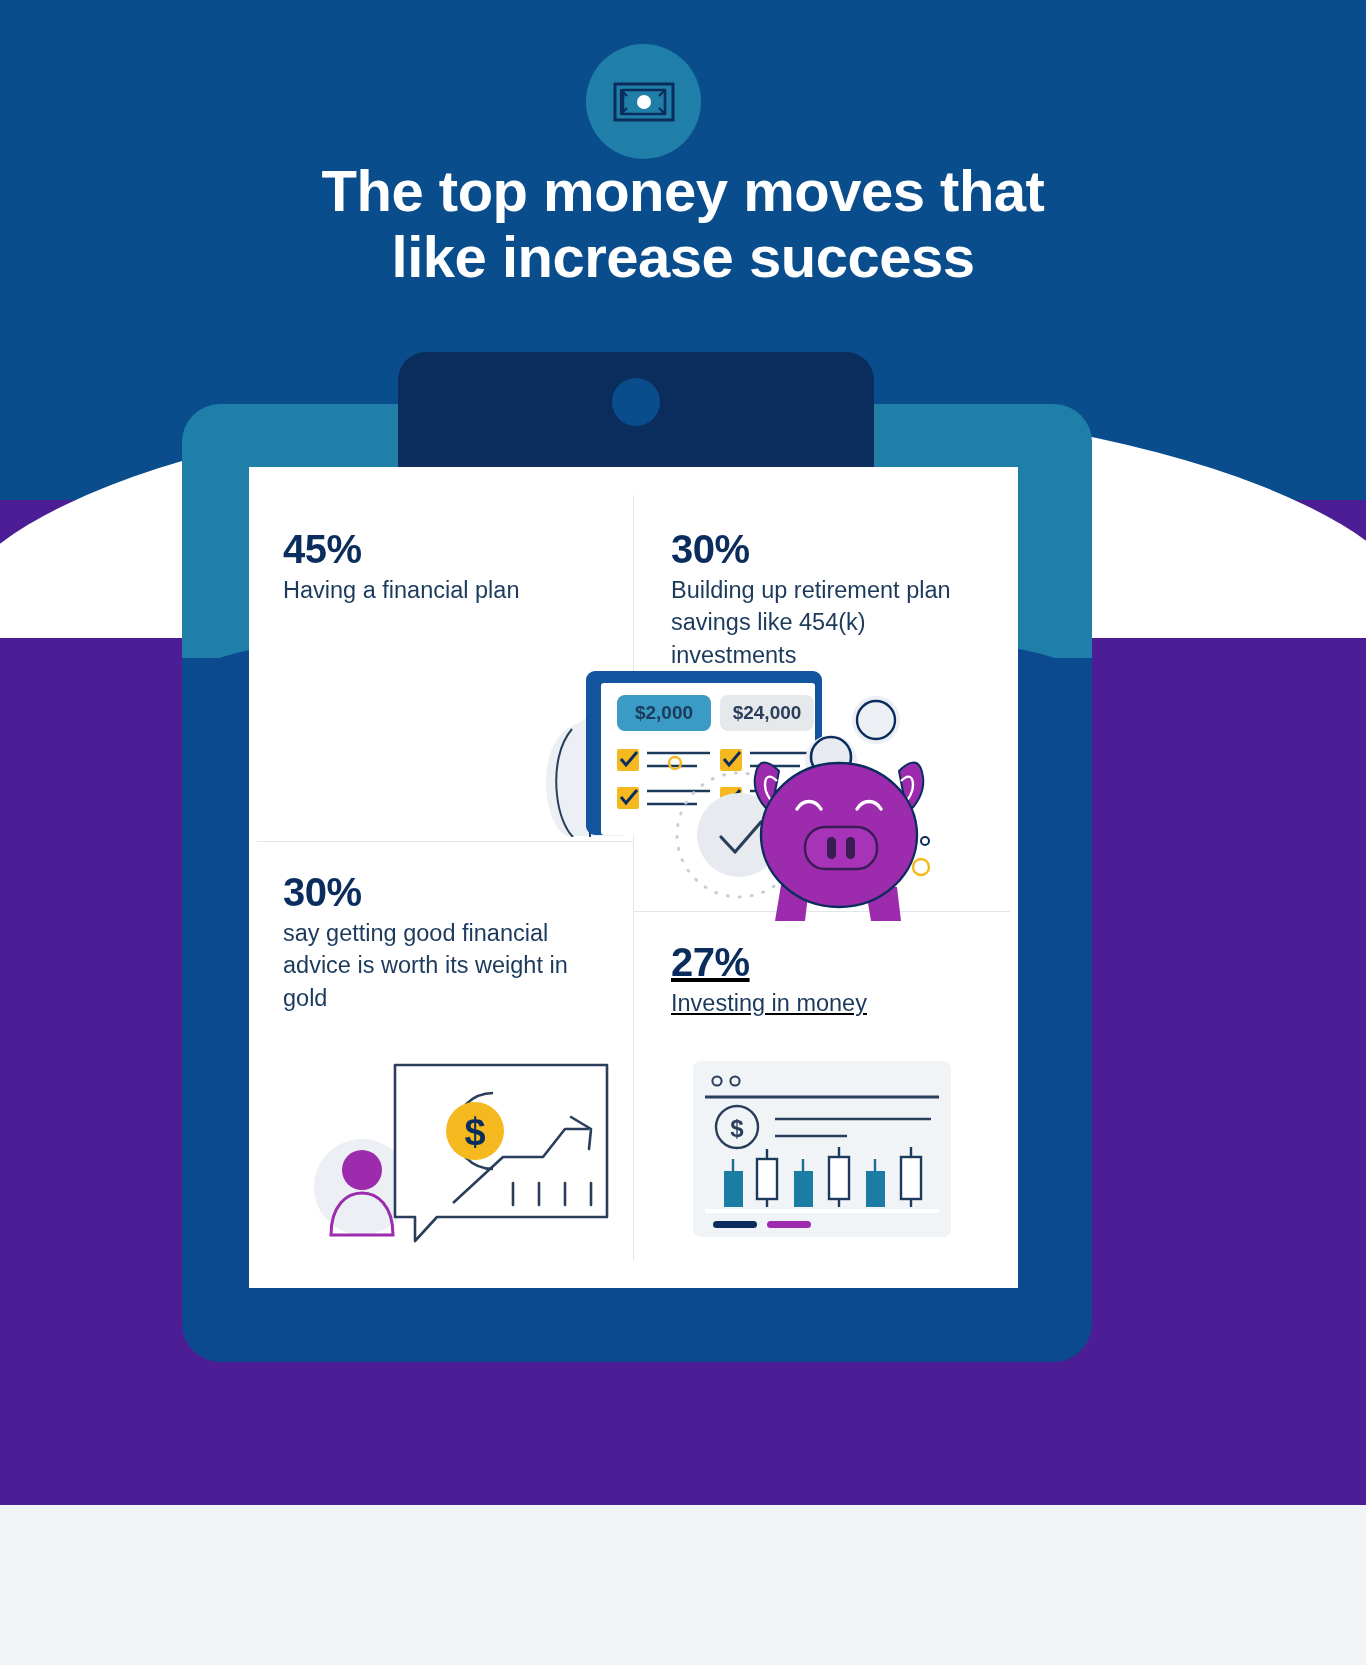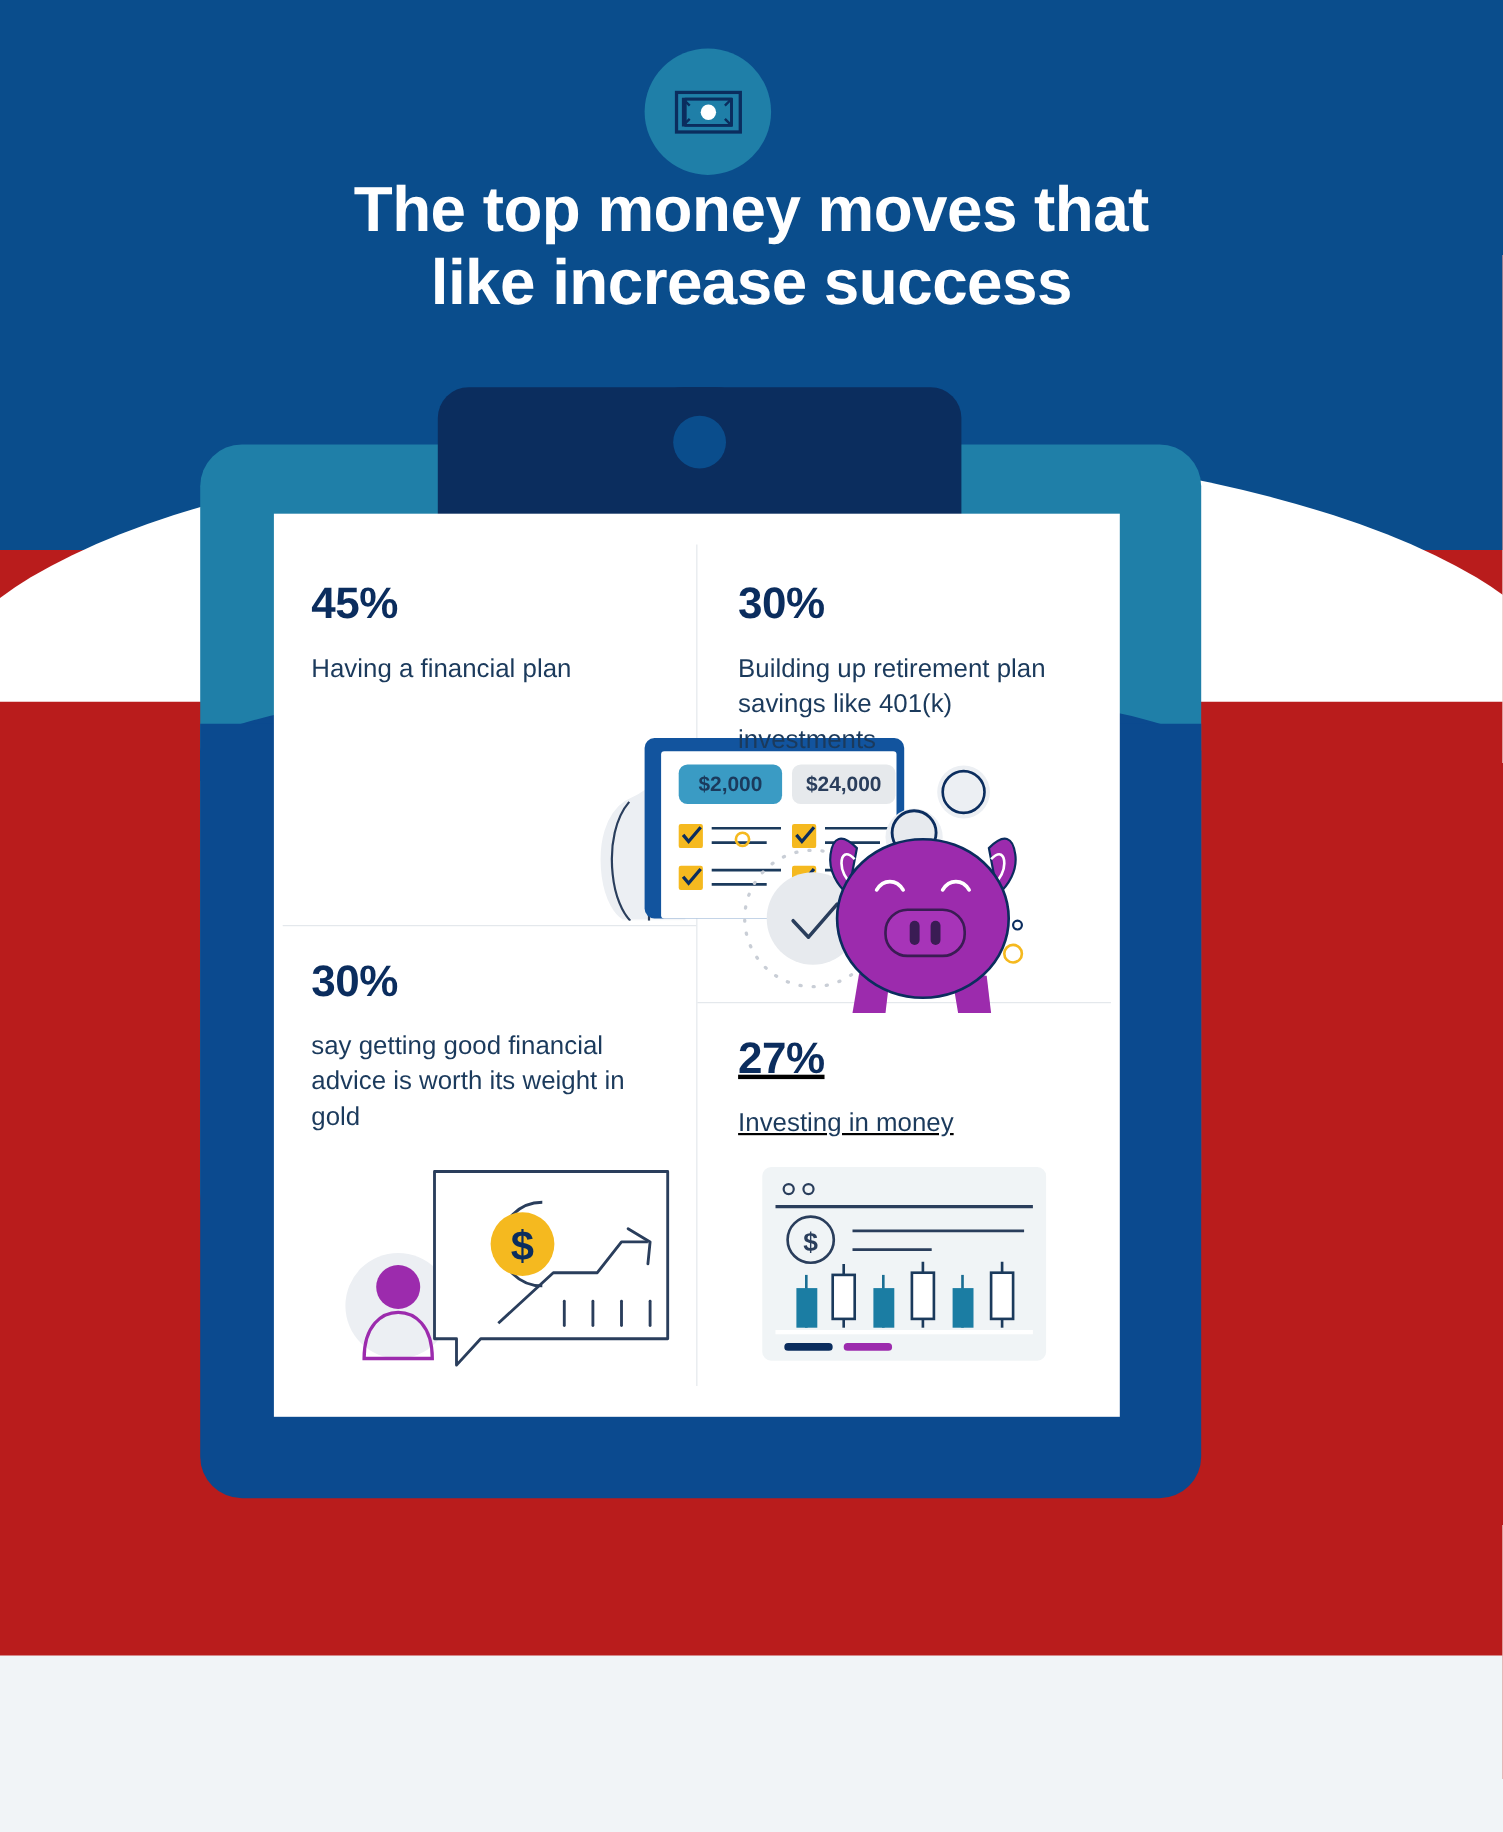--- a/index.html
+++ b/index.html
@@ -2,21 +2,21 @@
 <html><head>
 <meta charset="utf-8">
 <style>
   * { box-sizing: border-box; margin: 0; padding: 0; }
   html, body {
     width: 1366px; height: 1665px;
     font-family: "Liberation Sans", sans-serif;
     background: #ffffff;
     overflow: hidden;
   }
-  .page { position: relative; width: 1366px; height: 1665px; background:#b91c1c; }
+  .page { position: relative; width: 1366px; height: 1665px; background:#4c1d95; }
 
   
   .bg-navy-top {
     position:absolute; left:0; top:0; width:1366px; height:500px;
     background:#0a4d8c;
   }
   .bg-curve-white {
     position:absolute; left:-60px; top:398px; width:1490px; height:240px;
     background:#ffffff; border-radius:50% 50% 0 0 / 100% 100% 0 0;
   }
@@ -81,21 +81,21 @@
     position:absolute; left:385px; top:444px; width:376px; height:1px;
     background:#e2e6ea;
   }
 
   .cell { position:absolute; }
   .stat-num {
     color:#0b2d5e; font-weight:bold; font-size:40px; line-height:1;
     letter-spacing:-0.5px;
   }
   .stat-label {
-    color:#1b3a5c; font-size:23.5px; line-height:1.38; margin-top:22px;
+    color:#1b3a5c; font-size:23.5px; line-height:1.38; margin-top:5px;
     font-weight:400;
   }
   .c1 { left:34px; top:62px; width:330px; }
   .c2 { left:422px; top:62px; width:310px; }
   .c3 { left:34px; top:405px; width:330px; }
   .c4 { left:422px; top:475px; width:310px;text-decoration:underline; }
 
   
   .illus { position:absolute;font-weight:bold; }
   .illus-tablet { left:271px; top:180px; }
@@ -186,21 +186,21 @@
             <rect x="200" y="140" width="22" height="22" rx="2" fill="#f5b91f"></rect>
             <path d="M204 150 l5 6 l11 -13" fill="none" stroke="#0b2d5e" stroke-width="3"></path>
             <line x1="230" y1="144" x2="293" y2="144" stroke="#1b3a5c" stroke-width="2.4"></line>
             <line x1="230" y1="157" x2="280" y2="157" stroke="#1b3a5c" stroke-width="2.4"></line>
           </g>
         </svg>
       </div>
 
       <div class="cell c2">
         <div class="stat-num">30%</div>
-        <div class="stat-label">Building up retirement plan savings like 401(k) investments</div>
+        <div class="stat-label">Building up retirement plan savings like 454(k) investments</div>
       </div>
 
       <div class="illus illus-piggy">
         <svg width="300" height="232" viewBox="0 0 300 232">
 
           <circle cx="223" cy="25" r="24" fill="#eceff3"></circle>
           <circle cx="223" cy="25" r="19" fill="#eceff3" stroke="#0b2d5e" stroke-width="2.4"></circle>
 
           <circle cx="22" cy="68" r="6" fill="none" stroke="#f5b91f" stroke-width="2.4"></circle>
           <circle cx="272" cy="146" r="4" fill="none" stroke="#0b2d5e" stroke-width="2"></circle>

